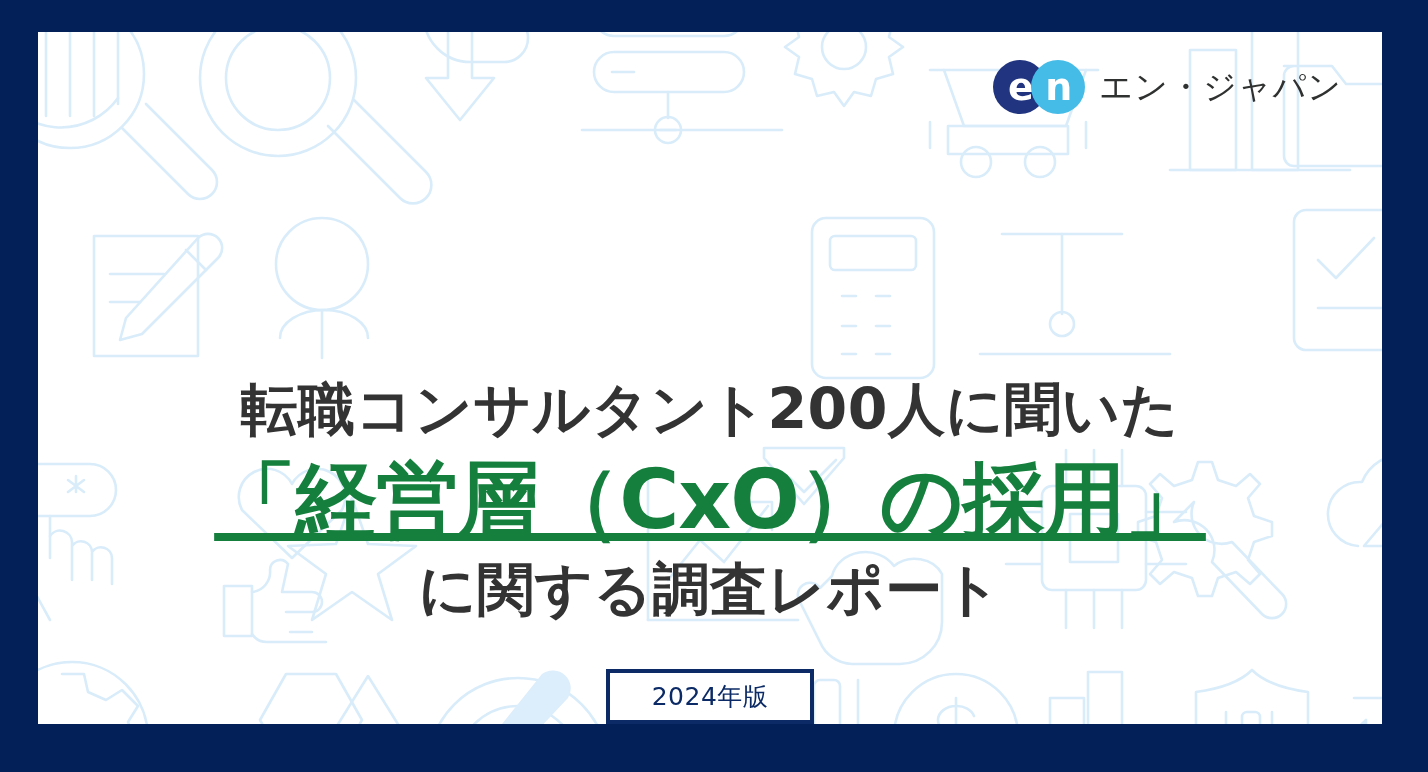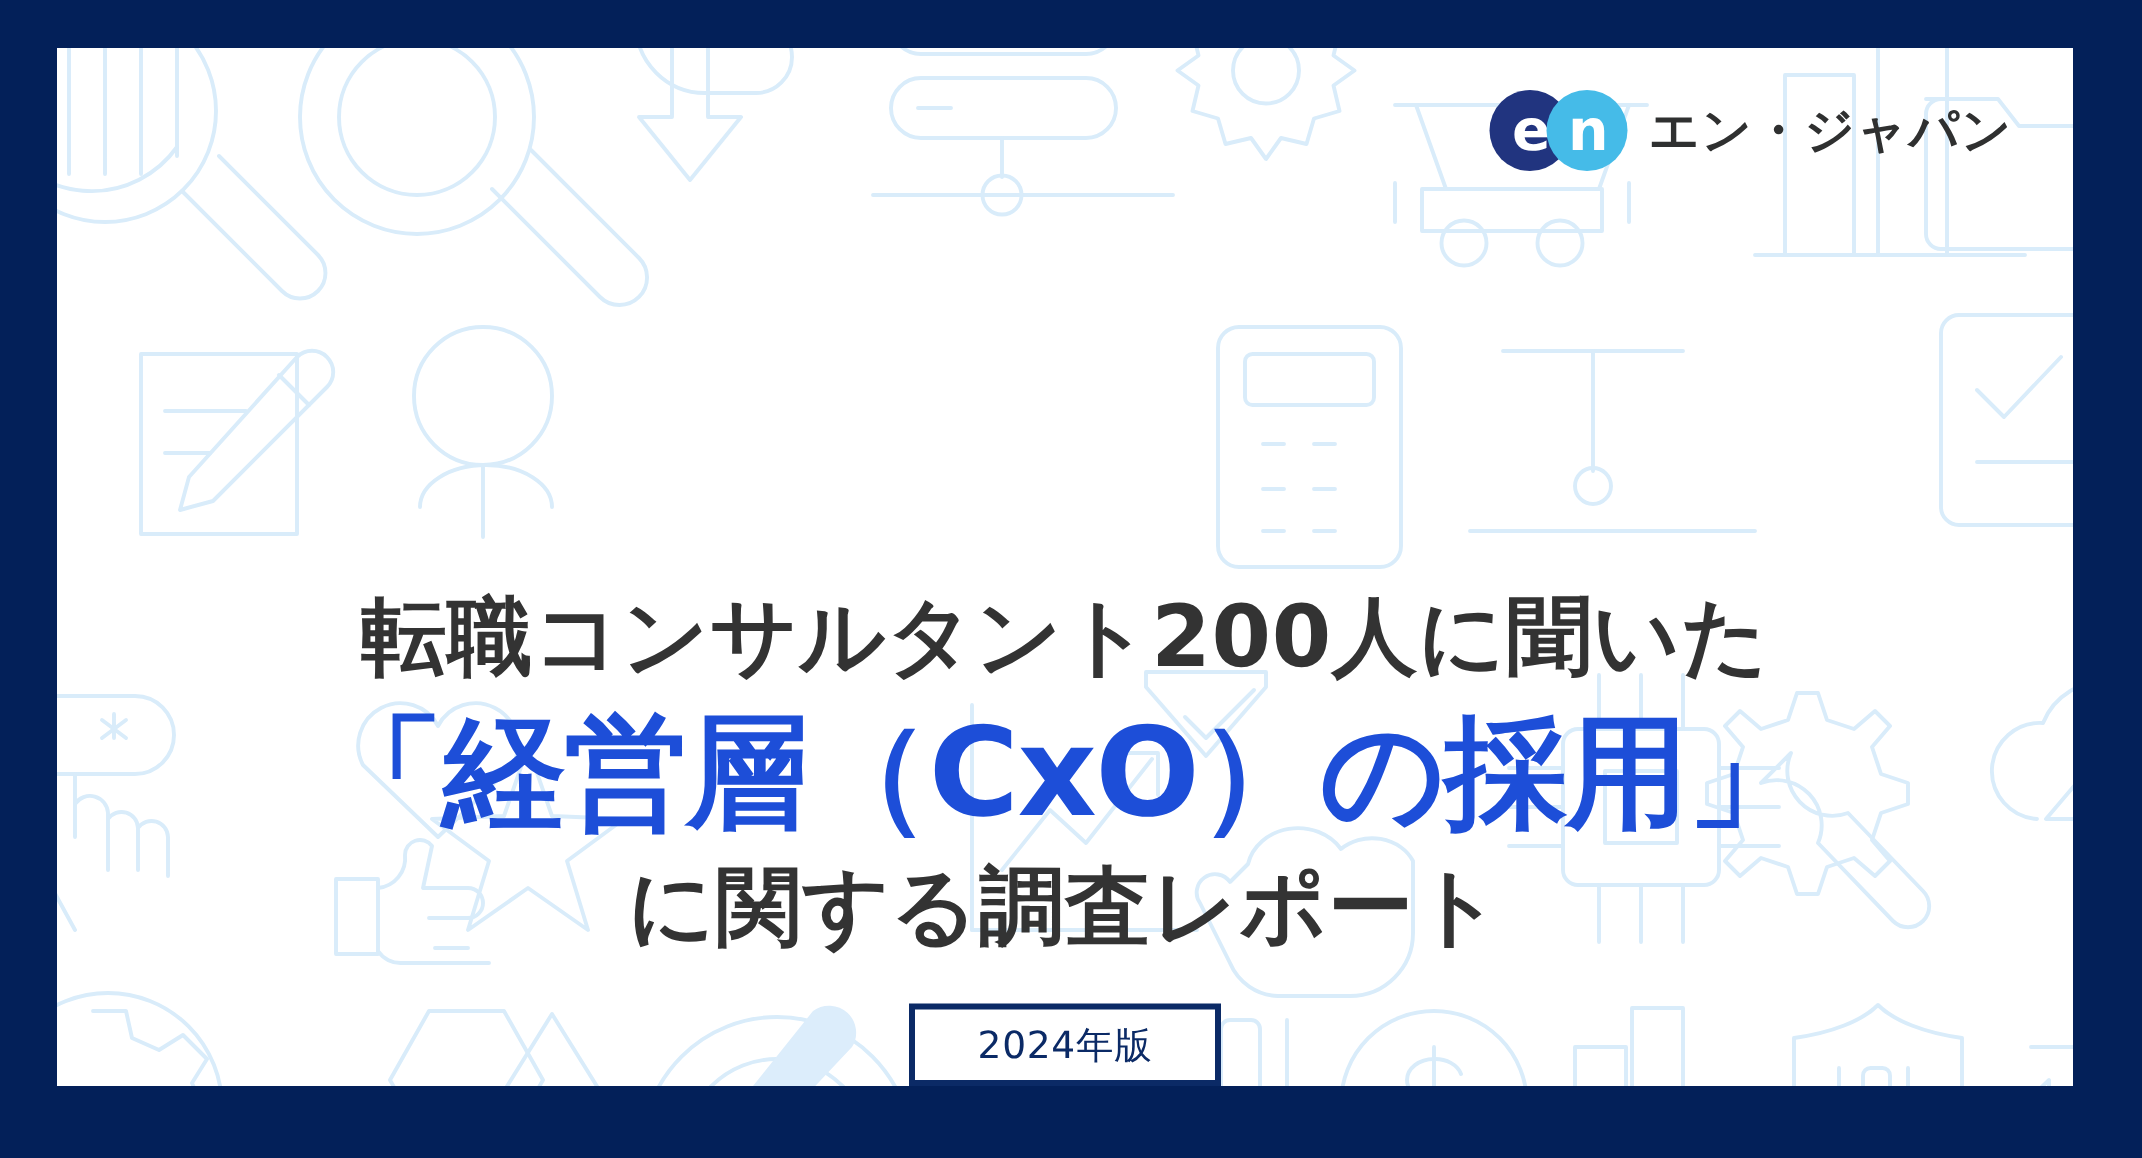--- a/index.html
+++ b/index.html
@@ -91,21 +91,21 @@
     background: #21347f;
     z-index: 1;
   }
   .logo-n {
     left: 38px;
     background: #45bbe8;
     z-index: 2;
   }
   .logo-text {
     font-size: 33px;
-    font-weight: 700;
+    font-weight: 400;
     color: #2f3030;
     letter-spacing: 1px;
     white-space: nowrap;
     font-family: "DejaVu Sans", sans-serif;
   }
 
   
   .content {
     position: absolute;
     left: 0;
@@ -126,35 +126,36 @@
     color: #333333;
     letter-spacing: 0.5px;
     line-height: 1.18;
     white-space: nowrap;
     margin: 0 0 10px 0;
     font-family: "DejaVu Sans", sans-serif;
   }
   .line-main {
     font-size: 82px;
     font-weight: 700;
-    color: #1d4ed8;
+    color: #15803d;
     letter-spacing: -1px;
     line-height: 1.14;
     white-space: nowrap;
     margin: 0 0 8px 0;
     font-family: "DejaVu Sans", sans-serif;
+    text-decoration: underline;
   }
   .line-sub {
     font-size: 57px;
     font-weight: 700;
     color: #333333;
     letter-spacing: 0.5px;
     line-height: 1.2;
     white-space: nowrap;
-    margin: 0 0 30px 0;
+    margin: 0 0 46px 0;
     font-family: "DejaVu Sans", sans-serif;
   }
   .year-badge {
     border: 4px solid #0b2a66;
     background: #ffffff;
     color: #0b2a66;
     font-size: 25px;
     font-weight: 400;
     letter-spacing: 0.5px;
     padding: 11px 42px;

